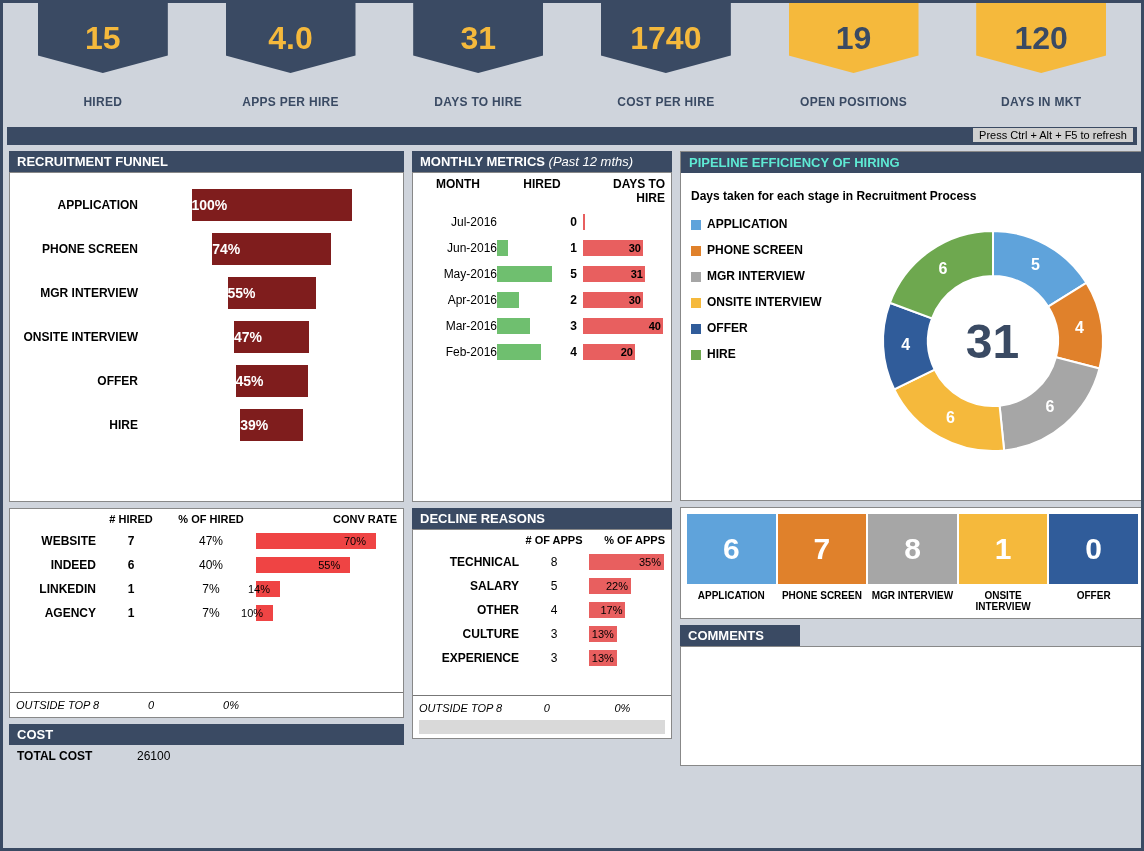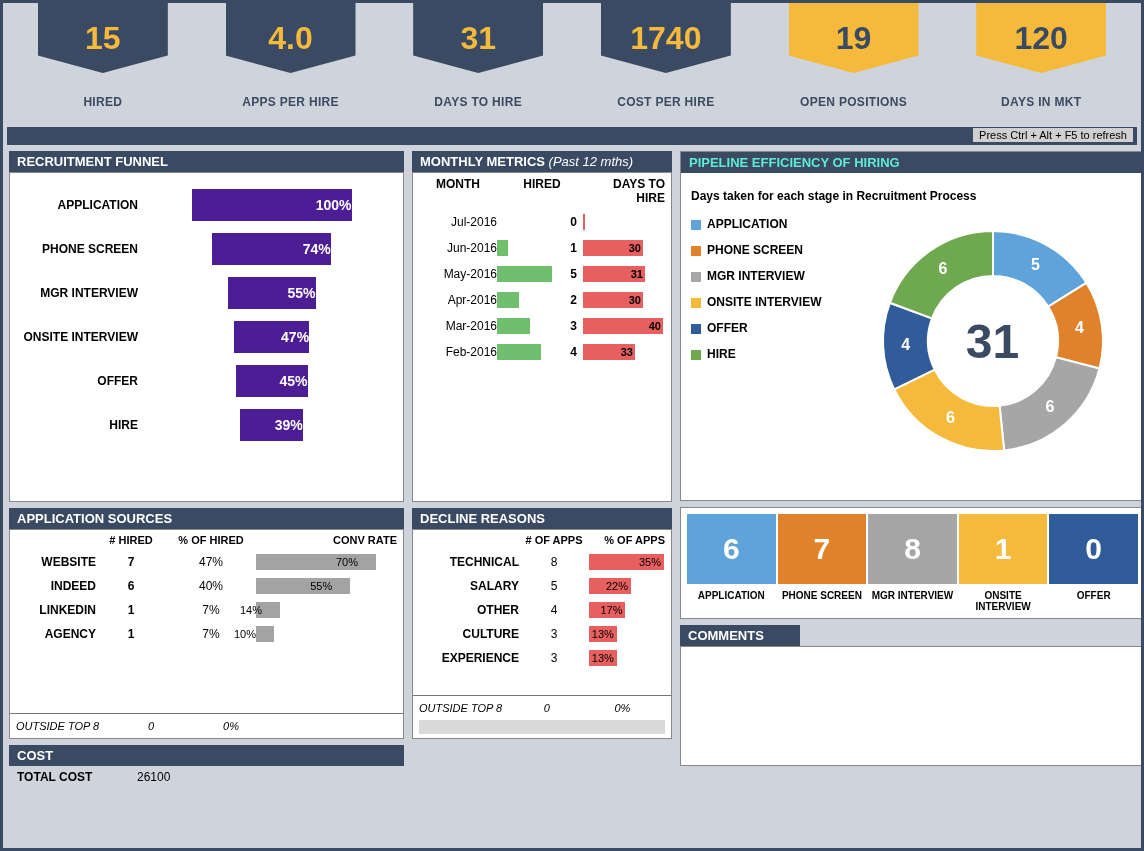--- a/index.html
+++ b/index.html
@@ -41,21 +41,21 @@
   .sect-title .ital { font-style:italic; font-weight:normal;}
   .sect-title .sub { float:right; font-size:12px;}
   
   .grid { display:grid; grid-template-columns: 395px 260px 465px; grid-gap:8px; padding:0 6px; }
   .panel { background:#fff; border:1px solid #888; }
   
   .funnel { padding:8px 6px; height:330px;}
   .funnel-row { display:flex; align-items:center; height:40px; margin:4px 0;}
   .funnel-label { width:130px; text-align:right; font-size:12px; font-weight:bold; padding-right:8px;}
   .funnel-bar-wrap { flex:1; display:flex; justify-content:center;}
-  .funnel-bar { background:#4c1d95; color:#fff; font-weight:bold; font-size:14px; text-align:right; padding:8px 0;}
+  .funnel-bar { background:#7f1d1d; color:#fff; font-weight:bold; font-size:14px; text-align:left; padding:8px 0;}
   
   .mm-head { display:flex; font-size:12px; font-weight:bold; padding:4px 6px;}
   .mm-head div:nth-child(1){width:78px;text-align:center;}
   .mm-head div:nth-child(2){width:90px;text-align:center;}
   .mm-head div:nth-child(3){flex:1;text-align:right;}
   .mm-row { display:flex; align-items:center; font-size:12px; height:26px; padding:0 6px;}
   .mm-month{width:78px;text-align:right;}
   .mm-hbar{width:60px;display:flex;}
   .mm-hbar div{background:#6fbf6f;height:16px;}
   .mm-hval{width:20px;text-align:right;font-weight:bold;}
@@ -74,21 +74,21 @@
   .as-head{display:flex;font-size:11px;font-weight:bold;padding:4px 6px;}
   .as-head div:nth-child(1){width:80px;text-align:right;}
   .as-head div:nth-child(2){width:70px;text-align:center;}
   .as-head div:nth-child(3){width:90px;text-align:center;}
   .as-head div:nth-child(4){flex:1;text-align:right;}
   .as-row{display:flex;align-items:center;font-size:12px;height:24px;padding:0 6px;}
   .as-row .c1{width:80px;text-align:right;font-weight:bold;}
   .as-row .c2{width:70px;text-align:center;font-weight:bold;}
   .as-row .c3{width:90px;text-align:center;}
   .as-row .c4{flex:1;}
-  .as-bar{background:#a3a3a3;height:16px;display:flex;align-items:center;justify-content:flex-end;padding-right:18px;font-size:11px;}
+  .as-bar{background:#ef4444;height:16px;display:flex;align-items:center;justify-content:flex-end;padding-right:10px;font-size:11px;}
   .as-foot{border-top:1px solid #777;font-size:11px;font-style:italic;display:flex;padding:6px;margin-top:auto;}
   .as-foot div:nth-child(1){width:100px;}
   .as-foot div:nth-child(2){width:70px;text-align:center;}
   .as-foot div:nth-child(3){width:90px;text-align:center;}
   
   .dr-head{display:flex;font-size:11px;font-weight:bold;padding:4px 6px;}
   .dr-head div:nth-child(1){width:100px;text-align:right;}
   .dr-head div:nth-child(2){width:70px;text-align:center;}
   .dr-head div:nth-child(3){flex:1;text-align:right;}
   .dr-row{display:flex;align-items:center;font-size:12px;height:24px;padding:0 6px;}
@@ -191,21 +191,20 @@
     </div>
           <div class="funnel-row">
       <div class="funnel-label">HIRE</div>
       <div class="funnel-bar-wrap">
               <div class="funnel-bar" style="width:62.400000000000006px">39%</div>
             </div>
     </div>
         </div>
     </div>
     <div>
-      <div class="sect-title">APPLICATION SOURCES</div>
       <div class="panel" style="height:210px;" id="appsrc">
         <div class="box-inner" id="appsrc-inner">
             <div class="as-head">
    <div></div>
               <div># HIRED</div>
               <div>% OF HIRED</div>
               <div>CONV RATE</div>
   </div>
             <div class="as-row">
      <div class="c1">WEBSITE</div>
@@ -317,21 +316,21 @@
               <div style="width:80px">40</div>
             </div>
     </div>
           <div class="mm-row">
       <div class="mm-month">Feb-2016</div>
       <div class="mm-hbar">
               <div style="width:44px"></div>
             </div>
       <div class="mm-hval">4</div>
       <div class="mm-dbar">
-              <div style="width:52px">33</div>
+              <div style="width:52px">20</div>
             </div>
     </div>
         </div>
     </div>
     <div>
       <div class="sect-title">DECLINE REASONS</div>
       <div class="panel" style="height:210px;">
         <div class="box-inner" id="decline-inner">
             <div class="dr-head">
    <div></div>

